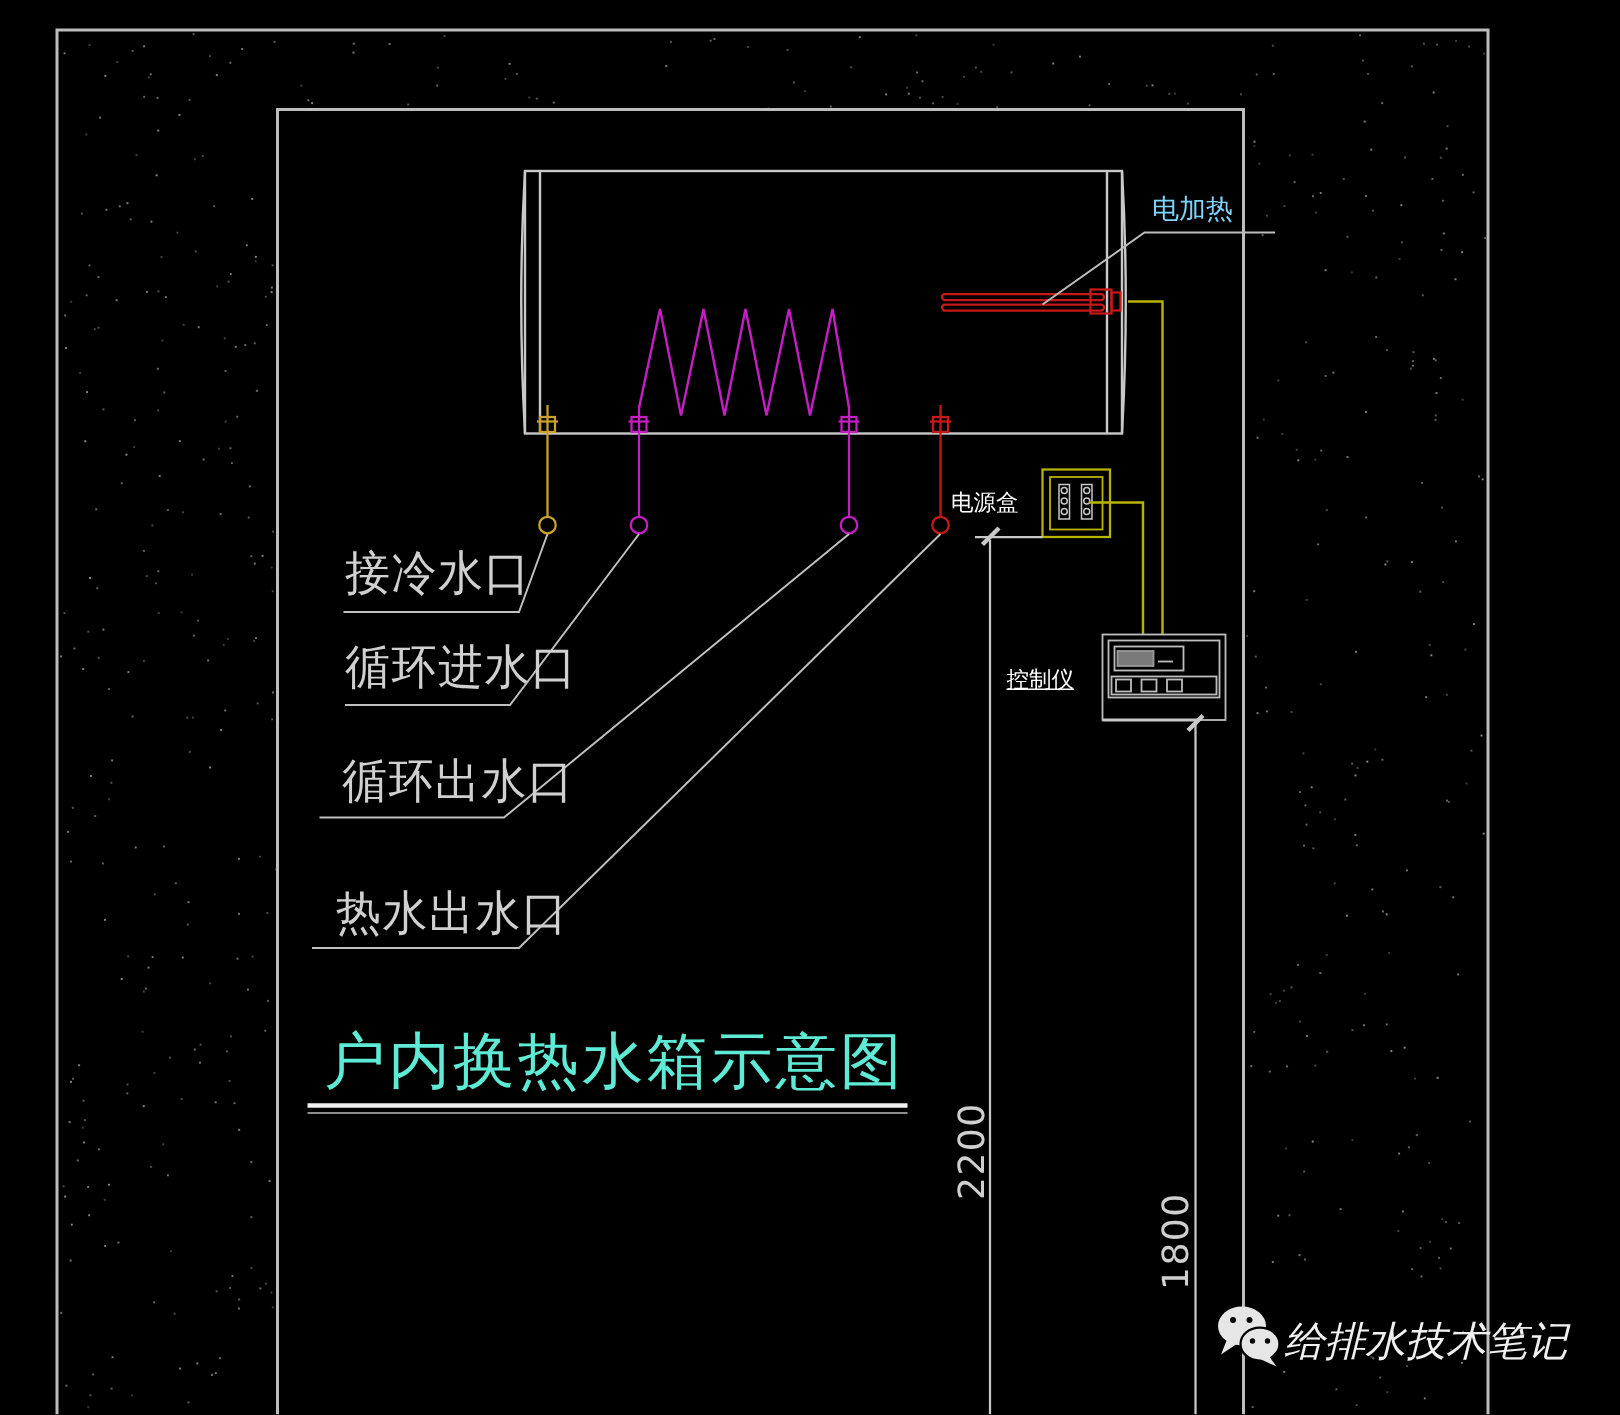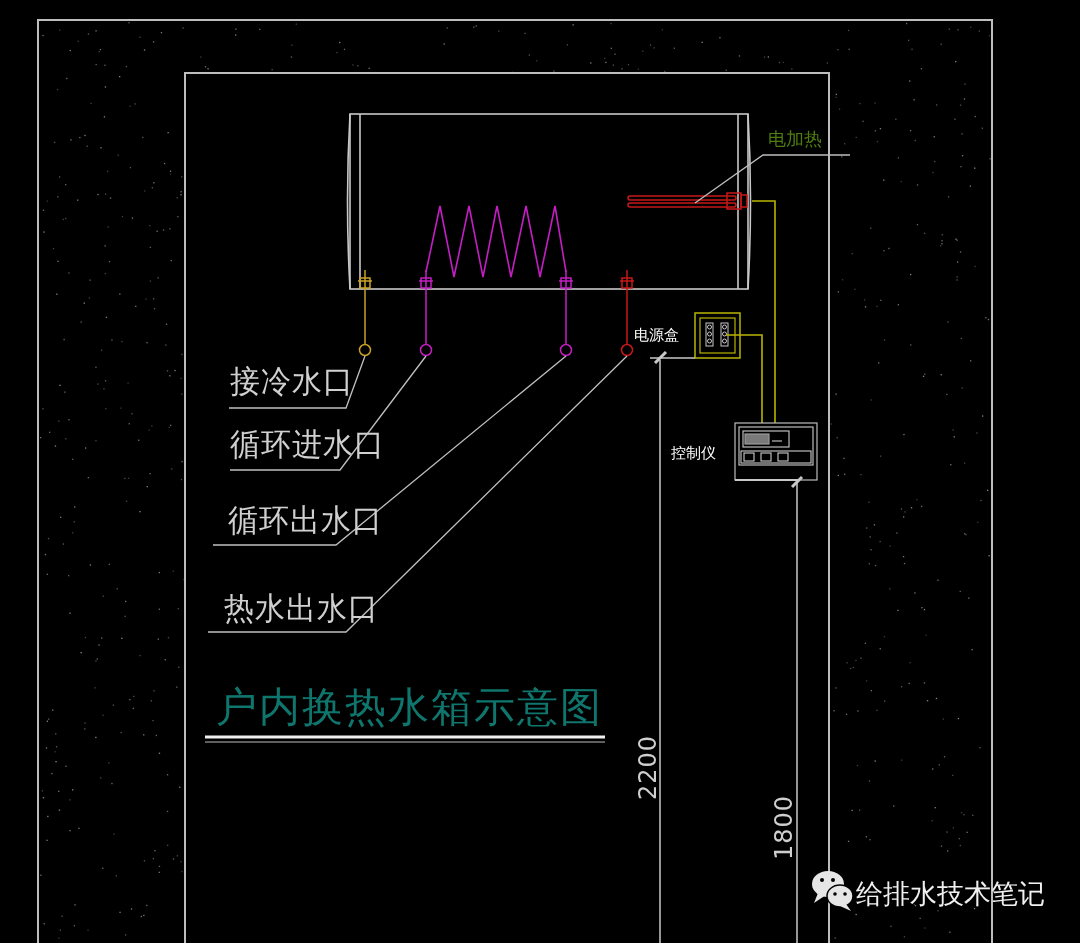--- a/index.html
+++ b/index.html
@@ -1,21 +1,21 @@
 <!DOCTYPE html>
 <html><head>
   <meta charset="utf-8">
   <style>
     html, body { margin:0; padding:0; background:#000; }
     body { width:1080px; height:943px; position:relative; overflow:hidden; font-family:"DejaVu Sans", sans-serif; }
     #canvas { position:absolute; left:0; top:0; width:1080px; height:943px; }
     .lbl { position:absolute; color:#d8d8d8; white-space:nowrap; }
     .port-lbl { font-family:"DejaVu Serif", serif; font-size:30px; color:#d0d0d0; letter-spacing:1px; transform:scaleY(1.05); }
     .small-lbl { font-size:15px; color:#ffffff; }
-    .title { font-size:41px; color:#0f766e; font-weight:normal; letter-spacing:2px; }
+    .title { font-size:41px; color:#5eead4; font-weight:normal; letter-spacing:2px; }
     .dim { font-size:24px; color:#cfcfcf; transform-origin:left top; transform:rotate(-90deg); letter-spacing:1px; }
     .wm { font-size:27px; color:#f0f0f0; }
   </style>
 </head>
 <body>
 
 <svg id="canvas" width="1080" height="943" viewBox="0 0 1080 943" xmlns="http://www.w3.org/2000/svg">
 
   <g fill="#8a8a8a" id="speckles">
       <rect x="149.7" y="246.7" width="1.3" height="1.3" opacity="0.67"></rect>
@@ -632,22 +632,22 @@
     <circle cx="835" cy="894" r="1.8" fill="#000"></circle>
     <circle cx="845" cy="894" r="1.8" fill="#000"></circle>
   </g>
 </svg>
 
 <div class="lbl port-lbl" style="left:230px; top:362px;">接冷水口</div>
 <div class="lbl port-lbl" style="left:230px; top:425px;">循环进水口</div>
 <div class="lbl port-lbl" style="left:228px; top:501px;">循环出水口</div>
 <div class="lbl port-lbl" style="left:224px; top:589px;">热水出水口</div>
 
-<div class="lbl small-lbl" style="left:768px; top:127px; font-size:18px; color:#4d7c0f;">电加热</div>
+<div class="lbl small-lbl" style="left:768px; top:127px; font-size:18px; color:#7dd3fc;">电加热</div>
 <div class="lbl small-lbl" style="left:634px; top:326px;">电源盒</div>
-<div class="lbl small-lbl" style="left:671px; top:444px;">控制仪</div>
+<div class="lbl small-lbl" style="left:671px; top:444px;text-decoration:underline;">控制仪</div>
 
 <div class="lbl title" style="left:216px; top:680px;">户内换热水箱示意图</div>
 
 <div class="lbl dim" style="left:634px; top:800px;">2200</div>
 <div class="lbl dim" style="left:770px; top:860px;">1800</div>
 
-<div class="lbl wm" style="left:856px; top:876px;">给排水技术笔记</div>
+<div class="lbl wm" style="left:856px; top:876px;font-style:italic;">给排水技术笔记</div>
 
 </body></html>

